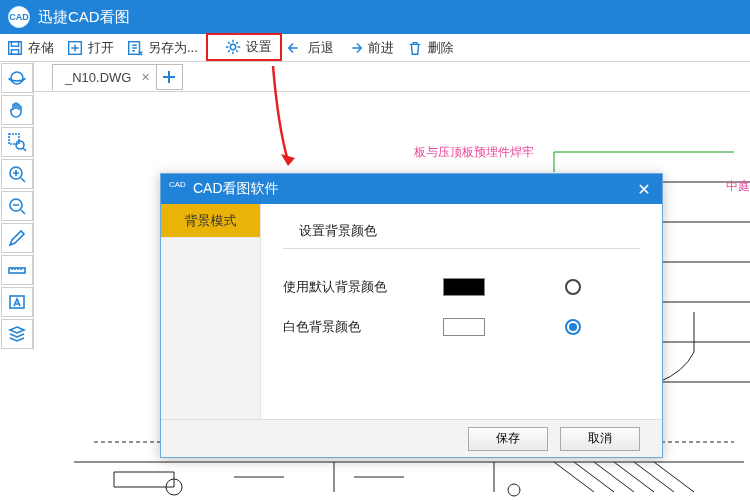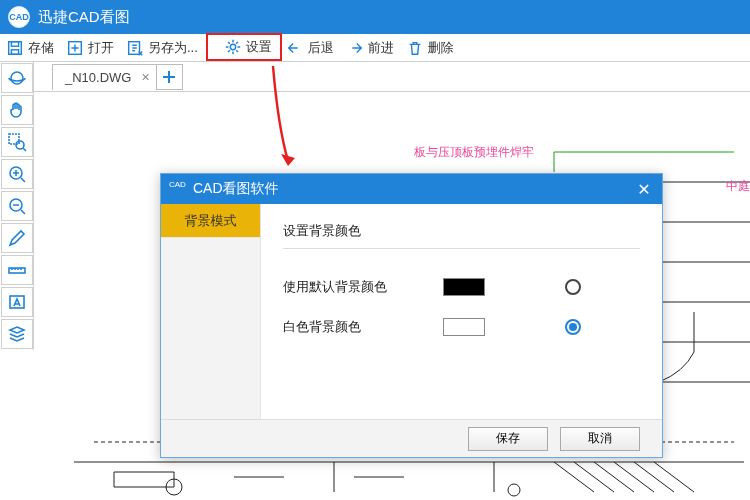--- a/index.html
+++ b/index.html
@@ -42,21 +42,21 @@
   .dialog { position: absolute; left: 160px; top: 173px; width: 503px; height: 285px; background: #fff; border: 1px solid #6aa9de; box-shadow: 0 2px 12px rgba(0,0,0,0.25); }
   .dlg-title { height: 30px; background: #2083d8; display: flex; align-items: center; color: #fff; font-size: 14px; padding: 0 8px; justify-content: space-between; }
   .dlg-title-left { display: flex; align-items: center; gap: 6px; }
   .dlg-title .app-icon { width: 18px; height: 18px; font-size: 8px; }
   .dlg-close { width: 20px; height: 20px; display: flex; align-items: center; justify-content: center; cursor: pointer; font-size: 16px; color: #fff; }
   .dlg-body { display: flex; height: calc(100% - 30px - 38px); }
   .dlg-side { width: 100px; background: #f3f3f3; border-right: 1px solid #e4e4e4; }
   .side-item { height: 34px; display: flex; align-items: center; justify-content: center; font-size: 13px; color: #333; cursor: pointer; border-bottom: 1px solid #e8e8e8; }
   .side-item.active { background: #eab308; }
   .dlg-content { flex: 1; padding: 18px 22px; font-size: 13px; color: #222; }
-  .section-title { margin-bottom: 8px; }
+  .section-title { margin-bottom: 8px; margin-left: 16px; }
   .hr { height: 1px; background: #ddd; margin-bottom: 18px; }
   .opt-row { display: flex; align-items: center; height: 40px; gap: 40px; }
   .opt-row .label { width: 120px; }
   .swatch { width: 42px; height: 18px; border: 1px solid #888; }
   .swatch.black { background: #000; }
   .swatch.white { background: #fff; }
   .radio { width: 16px; height: 16px; border: 2px solid #444; border-radius: 50%; display: flex; align-items: center; justify-content: center; margin-left: 40px; cursor: pointer; }
   .radio.checked { border-color: #2083d8; }
   .radio.checked::after { content: ""; width: 8px; height: 8px; background: #2083d8; border-radius: 50%; }
   .dlg-foot { height: 38px; background: #f3f3f3; border-top: 1px solid #ddd; display: flex; align-items: center; justify-content: flex-end; gap: 12px; padding: 0 22px; }

